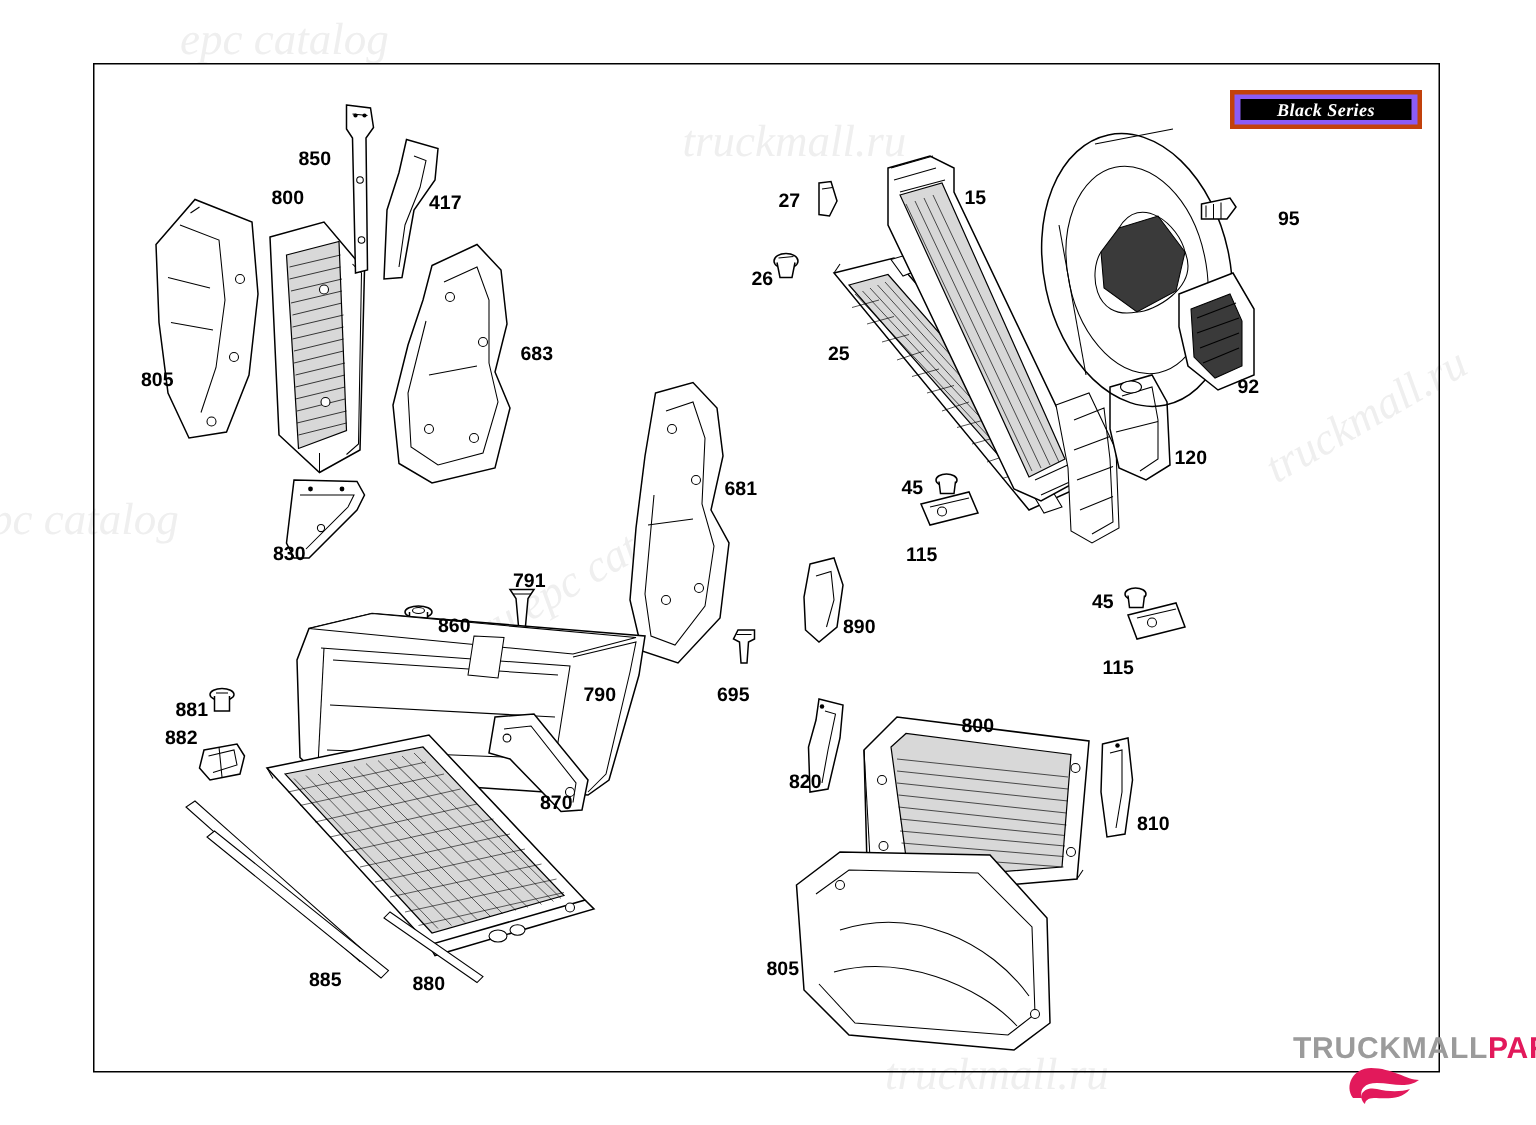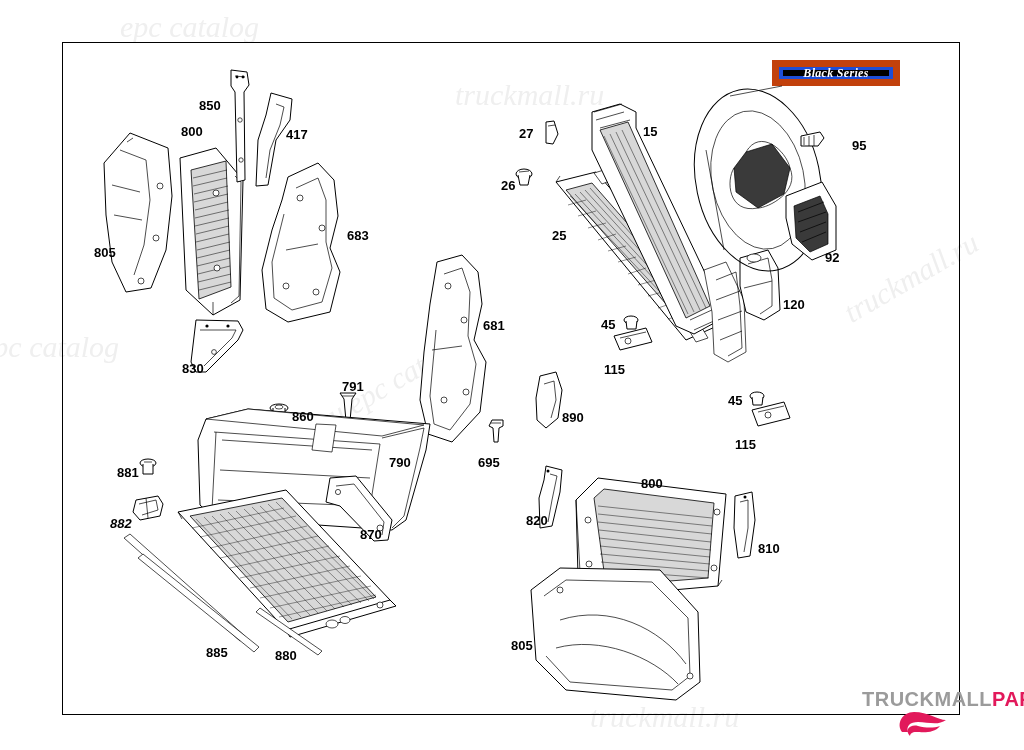--- a/index.html
+++ b/index.html
@@ -35,27 +35,27 @@
     left: 62px;
     top: 42px;
     width: 898px;
     height: 673px;
     border: 1px solid #000;
     box-sizing: border-box;
   }
   
   #badge {
     position: absolute;
-    left: 772px;
+    left: 820px;
     top: 60px;
     width: 128px;
     height: 26px;
-    border: 7px solid #c2410c;
+    border: 3px solid #c2410c;
     box-sizing: border-box;
-    background: #1d4ed8;
+    background: #8b5cf6;
   }
   #badge .inner {
     position: absolute;
     left: 4px; top: 3px; right: 4px; bottom: 3px;
     background: #000;
     color: #fff;
     font-family: "Liberation Serif", serif;
     font-style: italic;
     font-weight: bold;
     font-size: 12px;
@@ -457,21 +457,21 @@
       <div class="lbl" style="left: 347px; top: 228px;">683</div>
       <div class="lbl" style="left: 94px; top: 245px;">805</div>
       <div class="lbl" style="left: 182px; top: 361px;">830</div>
       <div class="lbl" style="left: 483px; top: 318px;">681</div>
       <div class="lbl" style="left: 342px; top: 379px;">791</div>
       <div class="lbl" style="left: 292px; top: 409px;">860</div>
       <div class="lbl" style="left: 562px; top: 410px;">890</div>
       <div class="lbl" style="left: 389px; top: 455px;">790</div>
       <div class="lbl" style="left: 478px; top: 455px;">695</div>
       <div class="lbl" style="left: 117px; top: 465px;">881</div>
-      <div class="lbl" style="left: 110px; top: 516px; font-style: italic;">882</div>
+      <div class="lbl" style="left: 110px; top: 484px;">882</div>
       <div class="lbl" style="left: 360px; top: 527px;">870</div>
       <div class="lbl" style="left: 206px; top: 645px;">885</div>
       <div class="lbl" style="left: 275px; top: 648px;">880</div>
       <div class="lbl" style="left: 519px; top: 126px;">27</div>
       <div class="lbl" style="left: 643px; top: 124px;">15</div>
       <div class="lbl" style="left: 852px; top: 138px;">95</div>
       <div class="lbl" style="left: 501px; top: 178px;">26</div>
       <div class="lbl" style="left: 552px; top: 228px;">25</div>
       <div class="lbl" style="left: 825px; top: 250px;">92</div>
       <div class="lbl" style="left: 783px; top: 297px;">120</div>

